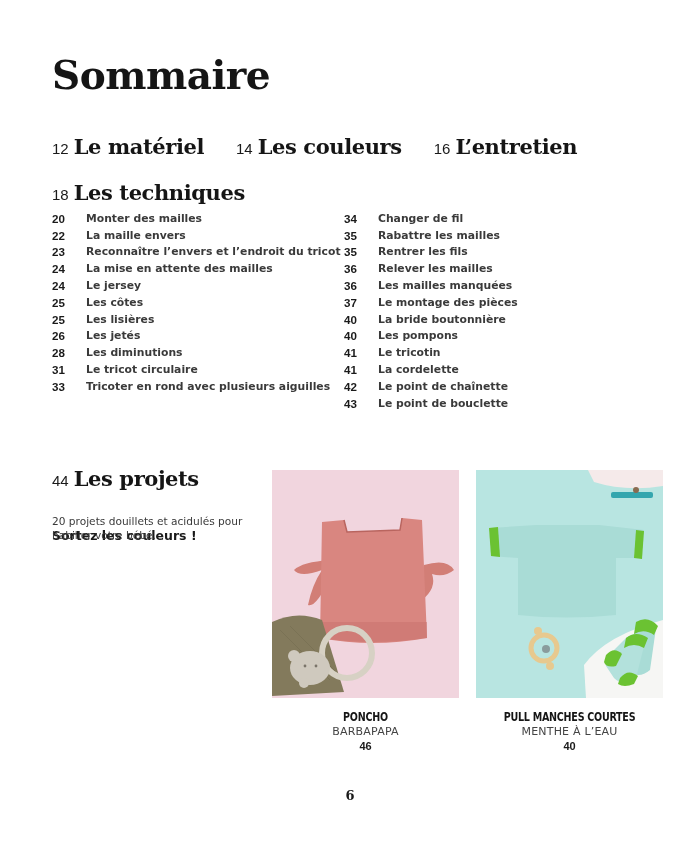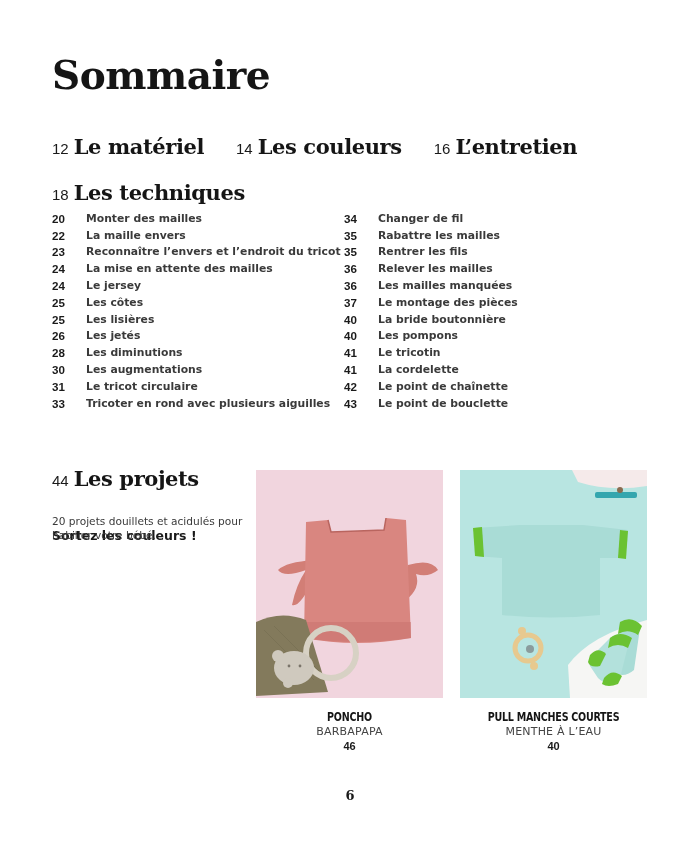--- a/index.html
+++ b/index.html
@@ -23,21 +23,21 @@
     .col.left { left: 52px; }
     .col.right { left: 344px; }
     .row { display: flex; height: 16.8px; align-items: center; font-size: 11.6px; }
     .row .n { width: 34px; font-weight: bold; color: #1a1a1a; }
     .row .t { color: #3a3a3a; font-family: "DejaVu Sans", sans-serif; font-size: 10.8px; font-weight: bold; }
 
     .proj-head { position: absolute; left: 52px; top: 466px; display: flex; align-items: baseline; }
     .proj-sub { position: absolute; left: 52px; top: 496px; font-family: "DejaVu Sans", sans-serif; font-weight: bold; font-size: 12.5px; color: #1a1a1a; margin-top: 32px; }
     .proj-desc { position: absolute; left: 52px; top: 514px; width: 200px; font-family: "DejaVu Sans", sans-serif; font-size: 10.6px; line-height: 14px; color: #3a3a3a; }
 
-    .card { position: absolute; top: 470px; width: 187px; }
+    .card { position: absolute; top: 470px; width: 187px; margin-left: 16px; }
     .card.c1 { left: 256px; }
     .card.c2 { left: 460px; }
     .photo { width: 187px; height: 228px; position: relative; overflow: hidden; }
     .cap-title { margin-top: 11px; text-align: center; font-family: "DejaVu Sans Condensed", "DejaVu Sans", sans-serif; font-weight: bold; font-size: 12.5px; letter-spacing: -0.3px; color: #151515; transform: scaleX(0.85); }
     .cap-sub { text-align: center; font-family: "DejaVu Sans", sans-serif; font-size: 11px; color: #444; letter-spacing: 0.2px; margin-top: 1px; }
     .cap-page { text-align: center; font-weight: bold; font-size: 11px; color: #1a1a1a; margin-top: 2px; }
 
     .page-num { position: absolute; left: 0; width: 700px; text-align: center; top: 788px; font-family: "DejaVu Serif", serif; font-weight: bold; font-size: 13px; padding-right: 0; }
     .page-num span { position: relative; left: -0px; }
   </style>
@@ -96,24 +96,20 @@
         <span class="n">25</span>
         <span class="t">Les lisières</span>
       </div>
     <div class="row">
         <span class="n">26</span>
         <span class="t">Les jetés</span>
       </div>
     <div class="row">
         <span class="n">28</span>
         <span class="t">Les diminutions</span>
-      </div>
-    <div class="row">
-        <span class="n">30</span>
-        <span class="t">Les augmentations</span>
       </div>
     <div class="row">
         <span class="n">31</span>
         <span class="t">Le tricot circulaire</span>
       </div>
     <div class="row">
         <span class="n">33</span>
         <span class="t">Tricoter en rond avec plusieurs aiguilles</span>
       </div>
   </div>

